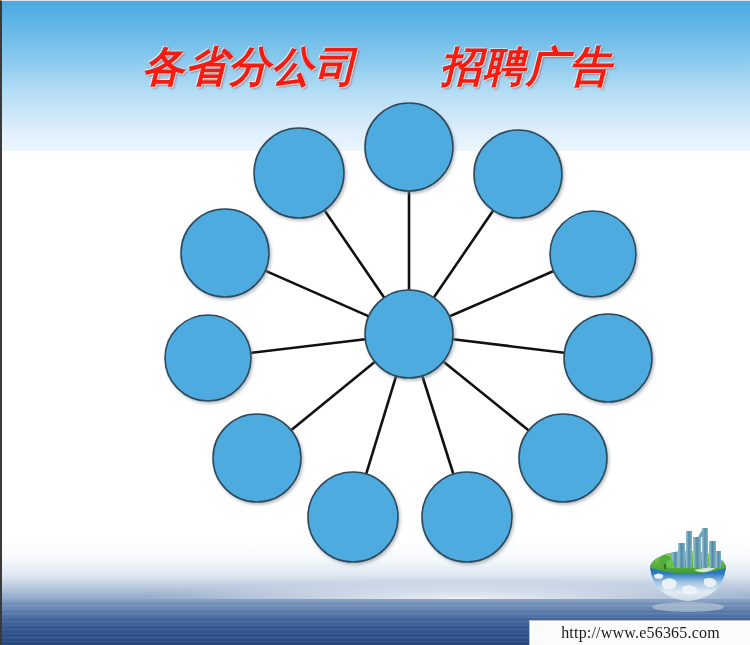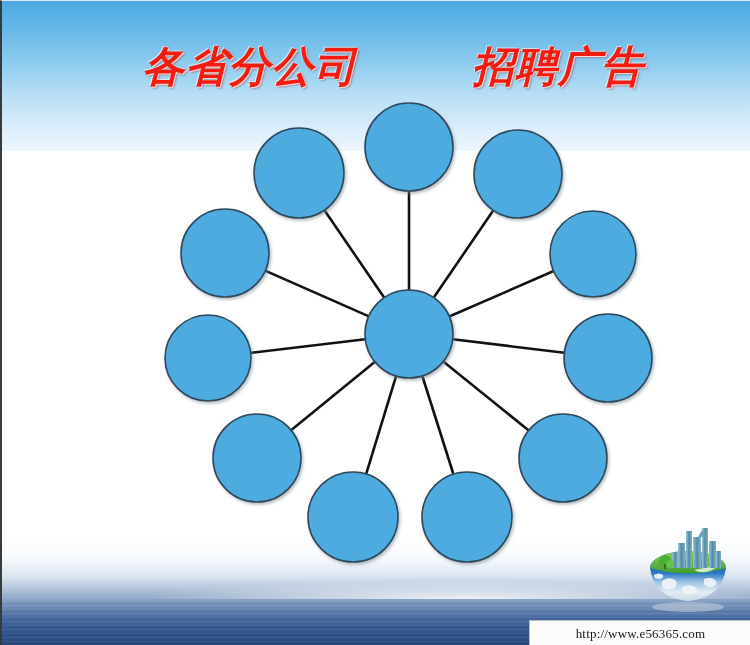--- a/index.html
+++ b/index.html
@@ -104,21 +104,20 @@
     font-family: "DejaVu Sans", "Liberation Sans", sans-serif;
     font-size: 42px;
     font-weight: bold;
     font-style: italic;
     letter-spacing: 1px;
     color: #f41c10;
     text-shadow:
        1px 1px 0 #ffd5cf,
        2px 2px 2px rgba(120,0,0,0.30),
       -1px -1px 0 rgba(255,255,255,0.55);
-    margin-left: 32px;
   }
   .title-gap { display: inline-block; width: 74px; }
 
   
   .diagram {
     position: absolute;
     left: 0; top: 0;
     width: 750px;
     height: 645px;
   }
@@ -144,21 +143,21 @@
     background: #fbfbfb;
     border: 1px solid #b9bcc0;
     border-right: none;
     box-sizing: border-box;
     display: flex;
     align-items: center;
     justify-content: center;
   }
   .watermark span {
     font-family: "Liberation Serif", "DejaVu Serif", serif;
-    font-size: 13px;
+    font-size: 16px;
     color: #1a1a1a;
     letter-spacing: 0.2px;
     line-height: 1;
   }
 </style>
 </head>
 <body>
 
 <div id="slide">
 

